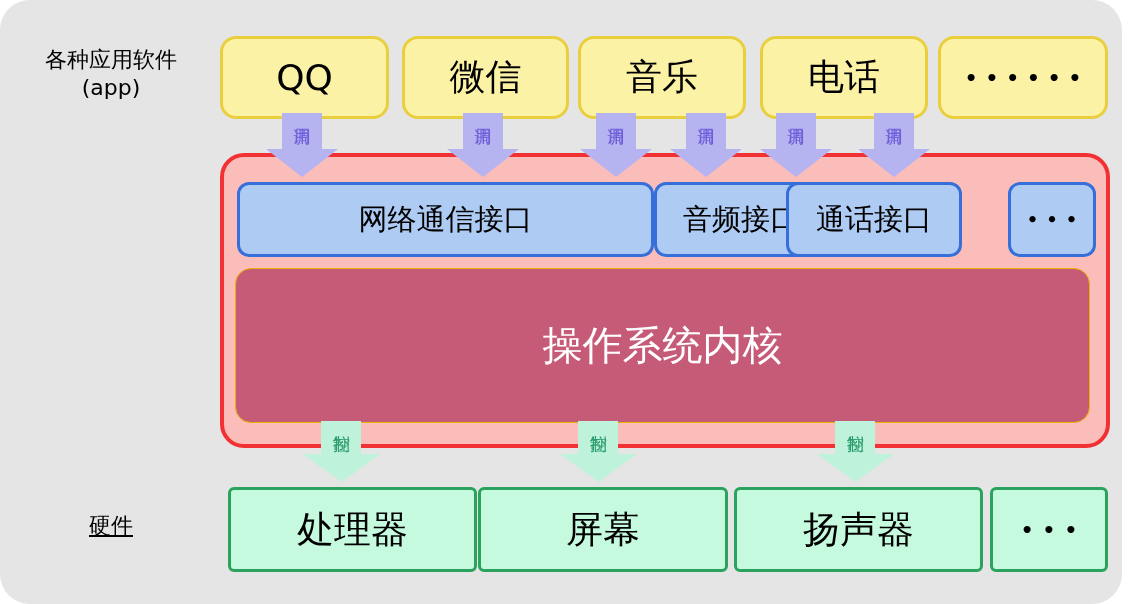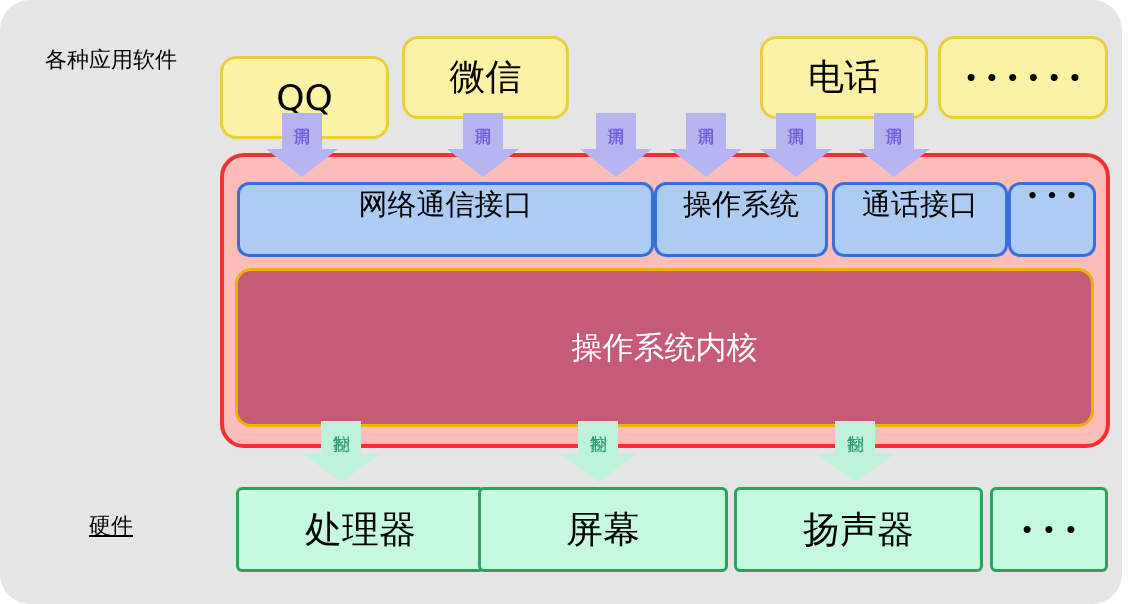--- a/index.html
+++ b/index.html
@@ -71,38 +71,39 @@
 
   
   .iface-box {
     position: absolute;
     top: 182px;
     height: 69px;
     background: #AECBF4;
     border: 3px solid #366FD9;
     border-radius: 12px;
     display: flex;
+    align-items: center;
     justify-content: center;
     font-size: 29px;
   }
 
   
   .kernel-box {
     position: absolute;
     left: 235px;
     top: 268px;
     width: 853px;
     height: 153px;
     background: #C65B78;
-    border: 3px solid #eab308;
+    border: 1px solid #eab308;
     border-radius: 16px;
     display: flex;
     align-items: center;
     justify-content: center;
-    font-size: 31px;
+    font-size: 40px;
     color: #ffffff;
   }
 
   
   .ctrl-arrow {
     position: absolute;
     top: 421px;
     width: 77px;
     height: 61px;
     background: #BFF2DA;
@@ -138,29 +139,33 @@
   .dots-md { font-size: 18px; letter-spacing: 8px; padding-left: 8px; font-weight: bold; }
   .dots-hw { font-size: 20px; letter-spacing: 9px; padding-left: 9px; font-weight: bold; }
 </style>
 </head>
 <body>
 
 <div class="canvas">
 
   <div class="row-label" style="left:18px; top:46px; width:186px;">
     <div>各种应用软件</div>
+    <div>(app)</div>
   </div>
   <div class="row-label" style="left:38px; top:512px; width:146px;text-decoration:underline;">硬件</div>
 
-  <div class="app-box" style="left:220px; width:163px;margin-top:20px;">
+  <div class="app-box" style="left:220px; width:163px;">
     <span>QQ</span>
   </div>
   <div class="app-box" style="left:402px; width:161px;text-align:right;">
     <span>微信</span>
   </div>
+  <div class="app-box" style="left:578px; width:162px;">
+    <span>音乐</span>
+  </div>
   <div class="app-box" style="left:760px; width:162px;">
     <span>电话</span>
   </div>
   <div class="app-box" style="left:938px; width:164px;">
     <span class="dots-lg">••••••</span>
   </div>
 
   <div class="os-container"></div>
 
   <div class="call-arrow" style="left:266px;">
@@ -179,44 +184,44 @@
     <span class="vtext">调用</span>
   </div>
   <div class="call-arrow" style="left:858px;">
     <span class="vtext">调用</span>
   </div>
 
   <div class="iface-box" style="left:237px; width:411px;">
     <span>网络通信接口</span>
   </div>
   <div class="iface-box" style="left:654px; width:168px;">
-    <span>操作系统</span>
-  </div>
-  <div class="iface-box" style="left:832px; width:170px;">
+    <span>音频接口</span>
+  </div>
+  <div class="iface-box" style="left:786px; width:170px;">
     <span>通话接口</span>
   </div>
   <div class="iface-box" style="left:1008px; width:82px;">
     <span class="dots-md">•••</span>
   </div>
 
   <div class="kernel-box">
     <span>操作系统内核</span>
   </div>
 
   <div class="ctrl-arrow" style="left:303px;">
     <span class="vtext">控制</span>
   </div>
   <div class="ctrl-arrow" style="left:560px;">
     <span class="vtext">控制</span>
   </div>
   <div class="ctrl-arrow" style="left:817px;">
     <span class="vtext">控制</span>
   </div>
 
-  <div class="hw-box" style="left:236px; width:243px;">
+  <div class="hw-box" style="left:228px; width:243px;">
     <span>处理器</span>
   </div>
   <div class="hw-box" style="left:734px; width:243px;">
     <span>扬声器</span>
   </div>
   <div class="hw-box" style="left:478px; width:244px;">
     <span>屏幕</span>
   </div>
   <div class="hw-box" style="left:990px; width:112px;">
     <span class="dots-hw">•••</span>

